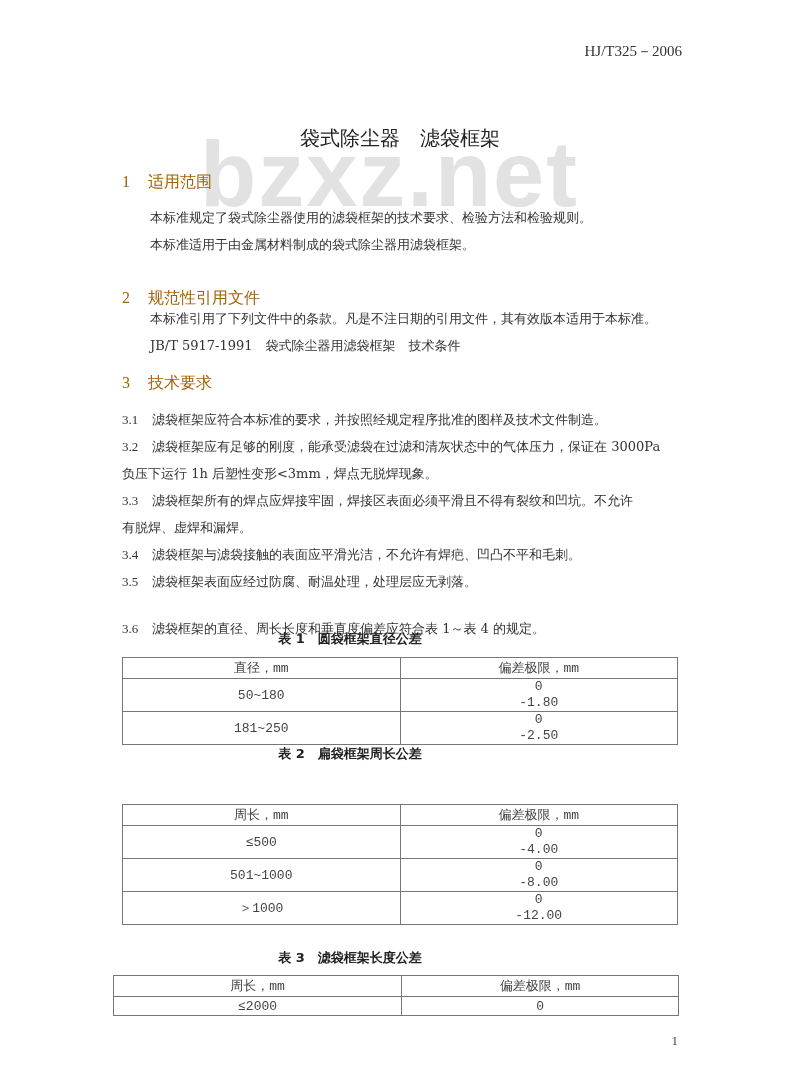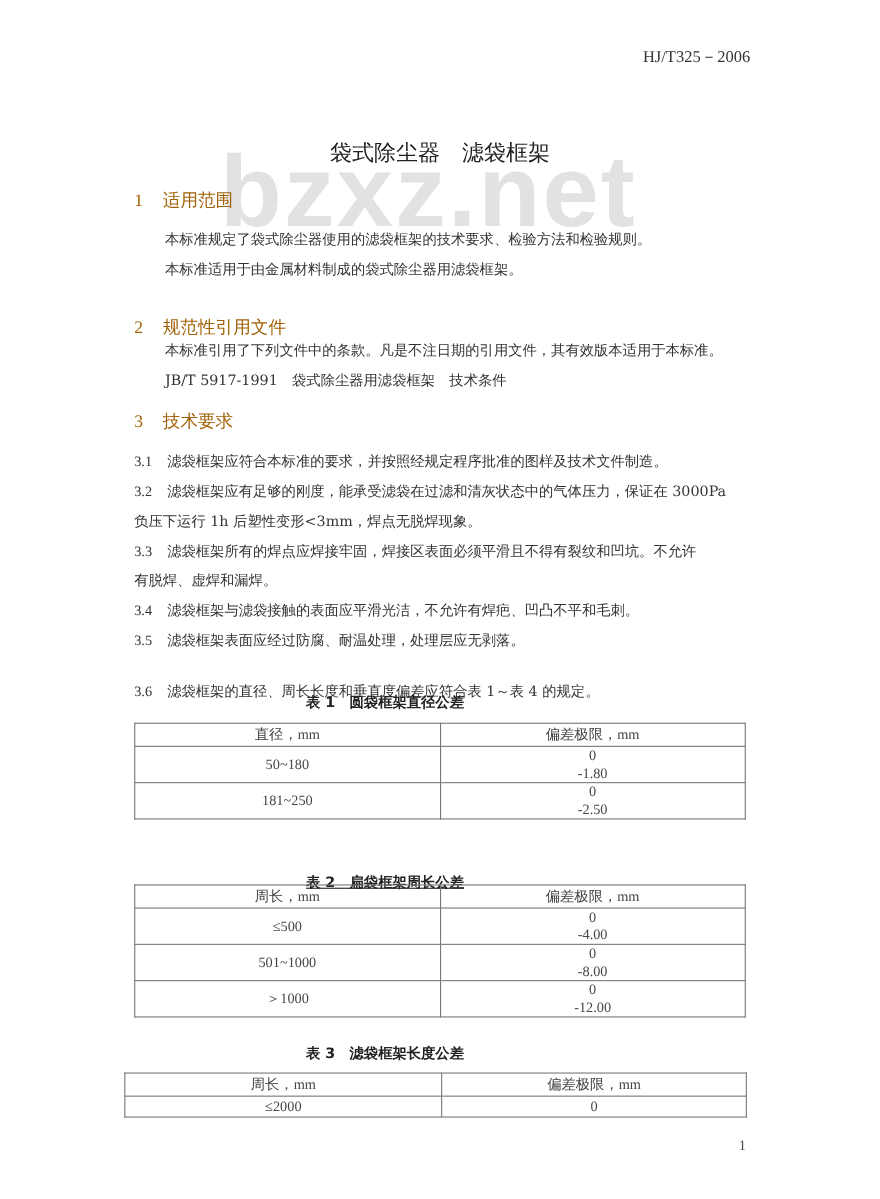--- a/index.html
+++ b/index.html
@@ -15,21 +15,21 @@
                font-family: Liberation Serif, serif; font-size: 20px; color: #222; z-index: 1; word-spacing: 14px; }
   .sec-h { position: absolute; left: 122px; font-family: "DejaVu Sans", sans-serif; font-size: 16px;
            color: #a16207; z-index: 1; }
   .sec-h .num { font-family: "Liberation Serif", serif; display: inline-block; width: 26px; }
   .para { position: absolute; left: 150px; font-size: 13px; color: #333; z-index: 1; white-space: nowrap; }
   .clause { position: absolute; left: 122px; font-size: 13px; color: #333; z-index: 1; white-space: nowrap; }
   .clause .cnum { font-family: "Liberation Serif", serif; display: inline-block; width: 30px; }
   .tbl-caption { position: absolute; left: 0; width: 700px; text-align: center; font-family: "DejaVu Sans", sans-serif;
                  font-weight: bold; font-size: 13px; color: #222; z-index: 1; }
   table.std { position: absolute; border-collapse: collapse; font-size: 13px; color: #444; z-index: 1;
-              font-family: Liberation Serif, serif; }
+              font-family: Liberation Mono, monospace; }
   table.std td, table.std th { border: 1px solid #777; text-align: center; font-weight: normal; padding: 0; }
   table.std th { height: 20px; }
   table.std td.tol { line-height: 16px; height: 32px; }
   table.std td.tol span { display: block; }
   .page-num { position: absolute; right: 122px; top: 1033px; font-family: "Liberation Serif", serif;
               font-size: 13px; color: #444; }
 </style>
 </head>
 <body>
 
@@ -95,21 +95,21 @@
     <tr>
       <td>181~250</td>
       <td class="tol">
             <span>0</span>
             <span>-2.50</span>
           </td>
     </tr>
   </tbody>
     </table>
 
-  <div class="tbl-caption" style="top:793px;text-decoration:underline;">表 2　扁袋框架周长公差</div>
+  <div class="tbl-caption" style="top:745px;">表 2　扁袋框架周长公差</div>
   <table class="std" style="left:122px; top:804px; width:556px;">
     <tbody>
         <tr>
       <th style="width:50%;">周长，mm</th>
       <th>偏差极限，mm</th>
     </tr>
     <tr>
       <td>≤500</td>
       <td class="tol">
             <span>0</span>

